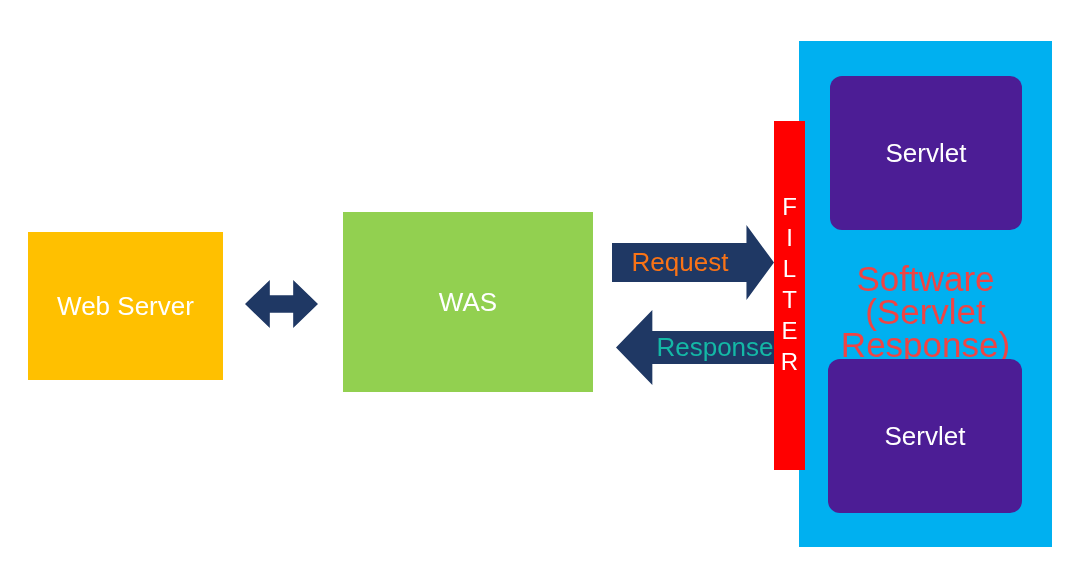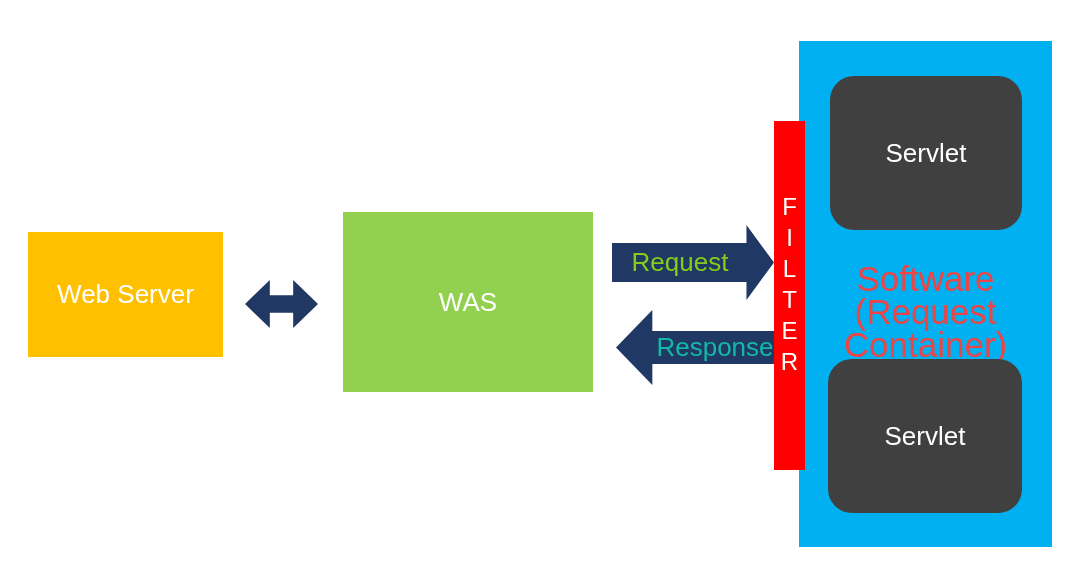--- a/index.html
+++ b/index.html
@@ -20,21 +20,21 @@
     display: flex;
     align-items: center;
     justify-content: center;
     color: #ffffff;
     font-size: 26px;
     text-align: center;
   }
   
   .web-server {
     left: 28px; top: 232px;
-    width: 195px; height: 125px;
+    width: 195px; height: 148px;
     background: #FFC000;
   }
   
   .was {
     left: 343px; top: 212px;
     width: 250px; height: 180px;
     background: #92D050;
     flex-direction: row;
     line-height: 34px;
   }
@@ -51,21 +51,21 @@
     position: absolute;
     left: 612px; top: 225px;
     width: 162px; height: 75px;
     background: #1F3864;
     clip-path: polygon(0 24%, 83% 24%, 83% 0, 100% 50%, 83% 100%, 83% 76%, 0 76%);
     display: flex;
     align-items: center;
     justify-content: center;
     padding-right: 26px;
     box-sizing: border-box;
-    color: #84cc16;
+    color: #f97316;
     font-size: 26px;
     z-index: 2;
   }
   
   .arrow-response {
     position: absolute;
     left: 616px; top: 310px;
     width: 158px; height: 75px;
     background: #1F3864;
     clip-path: polygon(100% 28%, 23% 28%, 23% 0, 0 50%, 23% 100%, 23% 72%, 100% 72%);
@@ -108,22 +108,22 @@
     left: 799px; top: 262px;
     width: 253px;
     text-align: center;
     color: #ef4444;
     font-size: 35px;
     line-height: 33px;
     z-index: 2;
   }
   
   .servlet {
-    background: #404040;
-    border-radius: 24px;
+    background: #4c1d95;
+    border-radius: 12px;
     z-index: 2;
   }
   .servlet-top {
     left: 830px; top: 76px;
     width: 192px; height: 154px;
   }
   .servlet-bottom {
     left: 828px; top: 359px;
     width: 194px; height: 154px;
   }
@@ -157,21 +157,21 @@
     <span>L</span>
     <span>T</span>
     <span>E</span>
     <span>R</span>
   </div>
 
   <div class="container-box"></div>
 
   <div class="container-label">
     <div>Software</div>
-    <div>(Request Container)</div>
+    <div>(Servlet Response)</div>
   </div>
 
   <div class="node servlet servlet-top">
     <span>Servlet</span>
   </div>
 
   <div class="node servlet servlet-bottom">
     <span>Servlet</span>
   </div>
 

